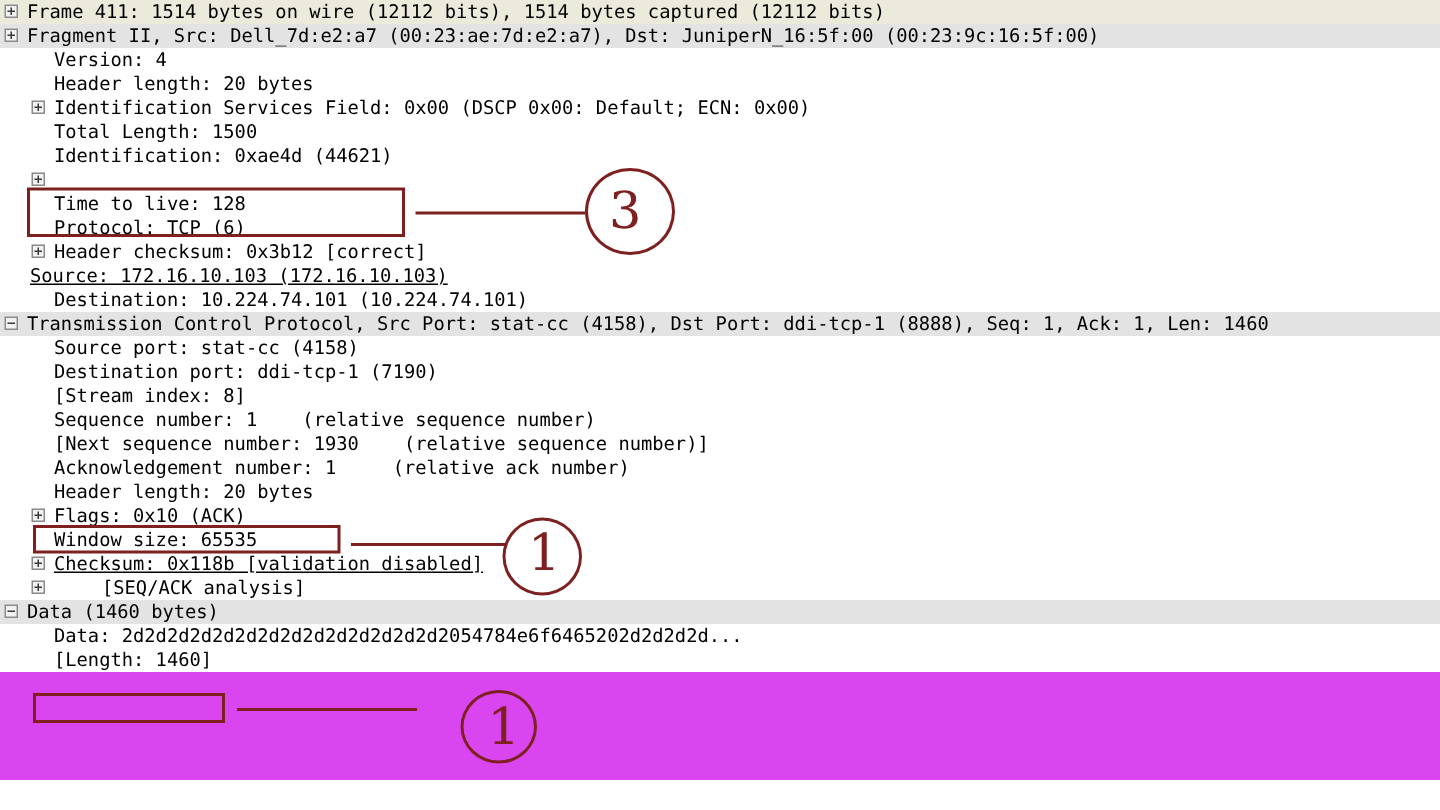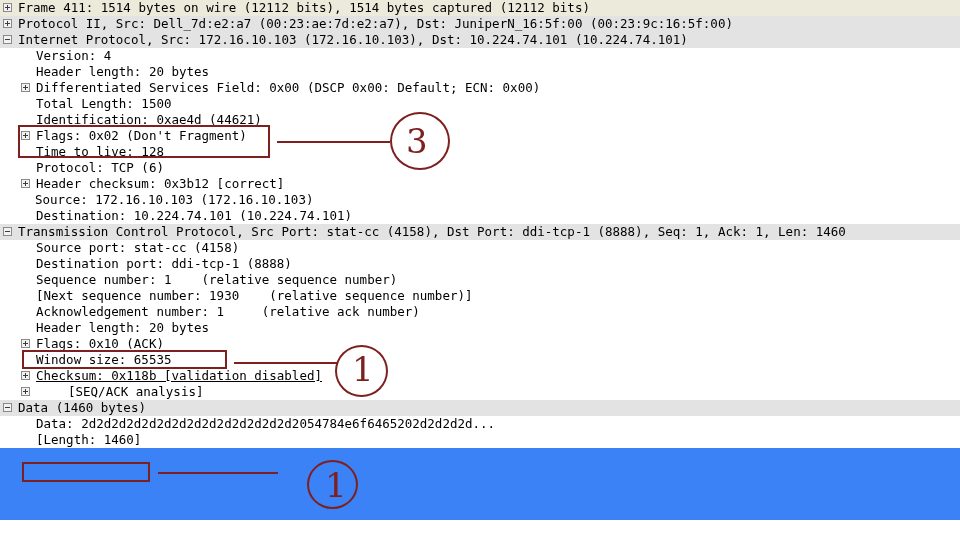--- a/index.html
+++ b/index.html
@@ -14,21 +14,21 @@
     font-family: "DejaVu Sans Mono", "Liberation Mono", monospace;
     overflow: hidden;
     position: relative;
   }
   #packet-detail-pane {
     position: absolute;
     left: 0;
     top: 0;
     width: 960px;
     height: 520px;
-    background: #3b82f6;
+    background: #d946ef;
   }
   .prow {
     position: relative;
     height: 16px;
     line-height: 16px;
     font-size: 12.5px;
     color: #000000;
     white-space: pre;
     box-sizing: border-box;
   }
@@ -106,36 +106,36 @@
     font-size: 34px;
     line-height: 1;
     font-weight: 400;
   }
 </style>
 </head>
 <body>
 
 <div id="packet-detail-pane">
     <div class="prow bg-cream"><span class="exp plus" style="left: 3px;"></span><span class="txt" style="left: 18px;">Frame 411: 1514 bytes on wire (12112 bits), 1514 bytes captured (12112 bits)</span></div>
-    <div class="prow bg-gray"><span class="exp plus" style="left: 3px;"></span><span class="txt" style="left: 18px;">Protocol II, Src: Dell_7d:e2:a7 (00:23:ae:7d:e2:a7), Dst: JuniperN_16:5f:00 (00:23:9c:16:5f:00)</span></div>
-    <div class="prow bg-gray"><span class="exp" style="left: 3px;"></span><span class="txt" style="left: 18px;">Internet Protocol, Src: 172.16.10.103 (172.16.10.103), Dst: 10.224.74.101 (10.224.74.101)</span></div>
+    <div class="prow bg-gray"><span class="exp plus" style="left: 3px;"></span><span class="txt" style="left: 18px;">Fragment II, Src: Dell_7d:e2:a7 (00:23:ae:7d:e2:a7), Dst: JuniperN_16:5f:00 (00:23:9c:16:5f:00)</span></div>
     <div class="prow bg-white"><span class="txt" style="left: 36px;">Version: 4</span></div>
     <div class="prow bg-white"><span class="txt" style="left: 36px;">Header length: 20 bytes</span></div>
-    <div class="prow bg-white"><span class="exp plus" style="left: 21px;"></span><span class="txt" style="left: 36px;">Differentiated Services Field: 0x00 (DSCP 0x00: Default; ECN: 0x00)</span></div>
+    <div class="prow bg-white"><span class="exp plus" style="left: 21px;"></span><span class="txt" style="left: 36px;">Identification Services Field: 0x00 (DSCP 0x00: Default; ECN: 0x00)</span></div>
     <div class="prow bg-white"><span class="txt" style="left: 36px;">Total Length: 1500</span></div>
     <div class="prow bg-white"><span class="txt" style="left: 36px; text-align: center;">Identification: 0xae4d (44621)</span></div>
-    <div class="prow bg-white"><span class="exp plus" style="left: 21px;"></span><span class="txt" style="left: 36px;">Flags: 0x02 (Don't Fragment)</span></div>
+    <div class="prow bg-white"><span class="exp plus" style="left: 21px;"></span></div>
     <div class="prow bg-white"><span class="txt" style="left: 36px;">Time to live: 128</span></div>
     <div class="prow bg-white"><span class="txt" style="left: 36px;">Protocol: TCP (6)</span></div>
     <div class="prow bg-white"><span class="exp plus" style="left: 21px;"></span><span class="txt" style="left: 36px;">Header checksum: 0x3b12 [correct]</span></div>
-    <div class="prow bg-white"><span class="txt" style="left: 35px;">Source: 172.16.10.103 (172.16.10.103)</span></div>
+    <div class="prow bg-white"><span class="txt" style="left: 20px; text-decoration: underline;">Source: 172.16.10.103 (172.16.10.103)</span></div>
     <div class="prow bg-white"><span class="txt" style="left: 36px;">Destination: 10.224.74.101 (10.224.74.101)</span></div>
     <div class="prow bg-gray"><span class="exp" style="left: 3px;"></span><span class="txt" style="left: 18px;">Transmission Control Protocol, Src Port: stat-cc (4158), Dst Port: ddi-tcp-1 (8888), Seq: 1, Ack: 1, Len: 1460</span></div>
     <div class="prow bg-white"><span class="txt" style="left: 36px; text-align: right;">Source port: stat-cc (4158)</span></div>
-    <div class="prow bg-white"><span class="txt" style="left: 36px;">Destination port: ddi-tcp-1 (8888)</span></div>
+    <div class="prow bg-white"><span class="txt" style="left: 36px;">Destination port: ddi-tcp-1 (7190)</span></div>
+    <div class="prow bg-white"><span class="txt" style="left: 36px;">[Stream index: 8]</span></div>
     <div class="prow bg-white"><span class="txt" style="left: 36px;">Sequence number: 1    (relative sequence number)</span></div>
     <div class="prow bg-white"><span class="txt" style="left: 36px;">[Next sequence number: 1930    (relative sequence number)]</span></div>
     <div class="prow bg-white"><span class="txt" style="left: 36px;">Acknowledgement number: 1     (relative ack number)</span></div>
     <div class="prow bg-white"><span class="txt" style="left: 36px;">Header length: 20 bytes</span></div>
     <div class="prow bg-white"><span class="exp plus" style="left: 21px;"></span><span class="txt" style="left: 36px;">Flags: 0x10 (ACK)</span></div>
     <div class="prow bg-white"><span class="txt" style="left: 36px;">Window size: 65535</span></div>
     <div class="prow bg-white"><span class="exp plus" style="left: 21px;"></span><span class="txt" style="left: 36px; text-decoration: underline;">Checksum: 0x118b [validation disabled]</span></div>
     <div class="prow bg-white"><span class="exp plus" style="left: 21px;"></span><span class="txt" style="left: 36px; margin-left: 32px;">[SEQ/ACK analysis]</span></div>
     <div class="prow bg-gray"><span class="exp" style="left: 3px;"></span><span class="txt" style="left: 18px;">Data (1460 bytes)</span></div>
     <div class="prow bg-white"><span class="txt" style="left: 36px;">Data: 2d2d2d2d2d2d2d2d2d2d2d2d2d2d2054784e6f6465202d2d2d2d...</span></div>

